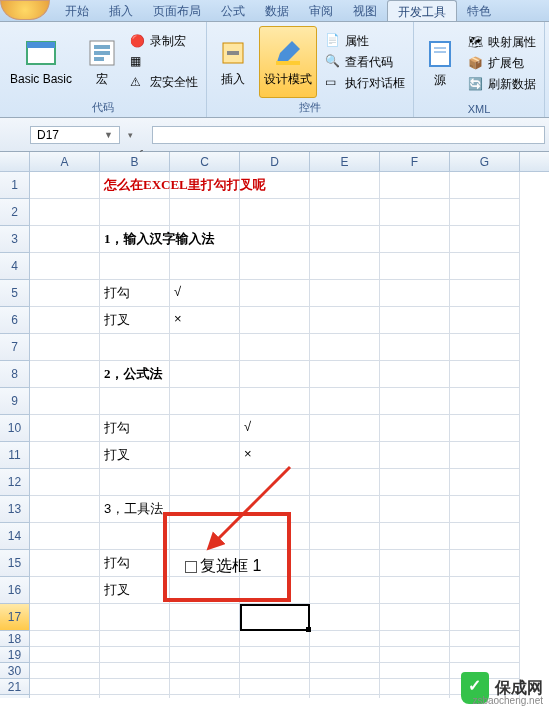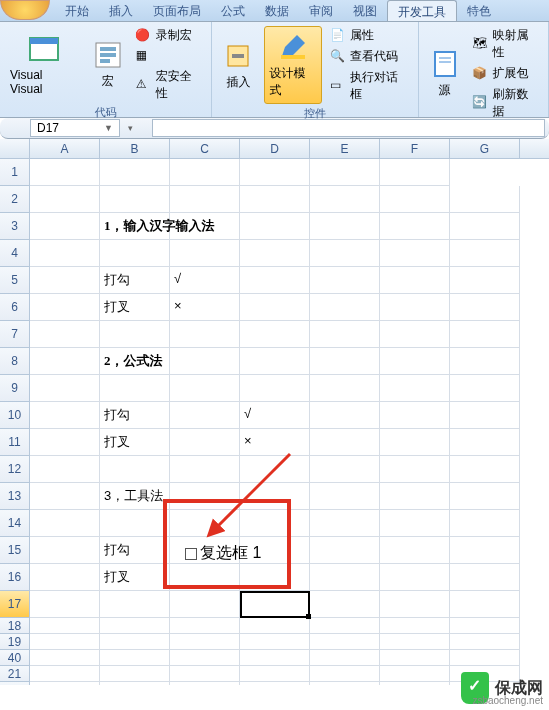--- a/index.html
+++ b/index.html
@@ -15,21 +15,21 @@
 .rgroup { border-right: 1px solid #b8cde2; padding: 4px 6px 2px 6px; display: flex; flex-direction: column; justify-content: space-between; }
 .rgroup-body { display: flex; gap: 6px; flex: 1; }
 .rgroup-label { text-align: center; color: #3a5a8a; font-size: 11px; padding-top: 2px; }
 .bigbtn { display: flex; flex-direction: column; align-items: center; justify-content: center; padding: 2px 4px; gap: 2px; cursor: pointer; border-radius: 3px; }
 .bigbtn.active { background: linear-gradient(#ffe9a8, #ffc94a); border: 1px solid #d4a322; }
 .bigbtn svg, .bigbtn .ico { width: 32px; height: 32px; }
 .smallbtns { display: flex; flex-direction: column; gap: 2px; justify-content: center; }
 .smallbtn { display: flex; align-items: center; gap: 4px; cursor: pointer; padding: 1px 2px; }
 .smallbtn .ico { width: 16px; height: 16px; display: inline-block; }
 
-.namebox-row { height: 21px; background: linear-gradient(#f2f6fb, #e2ebf5); border-bottom: 1px solid #9ab; display: flex; align-items: center; font-size: 12px; border-radius: 8px; }
+.namebox-row { height: 34px; background: linear-gradient(#f2f6fb, #e2ebf5); border-bottom: 1px solid #9ab; display: flex; align-items: center; font-size: 12px; }
 .namebox { width: 90px; margin-left: 30px; background: #fff; border: 1px solid #abc; padding: 1px 6px; display: flex; justify-content: space-between; align-items: center; }
 .fx-area { display: flex; align-items: center; gap: 6px; margin-left: 8px; }
 .fx-area .fx { font-style: italic; color: #555; margin-top: 40px; }
 .formula-input { flex: 1; background: #fff; border: 1px solid #abc; height: 18px; margin-left: 4px; margin-right: 4px; }
 
 .grid-wrap { position: relative; height: 546px; overflow: hidden; }
 .colheads { display: flex; height: 20px; background: linear-gradient(#f4f8fc, #dde8f3); border-bottom: 1px solid #b5c7da; font-size: 12px; }
 .corner { width: 30px; border-right: 1px solid #b5c7da; background: linear-gradient(#f4f8fc, #dde8f3); }
 .colhead { border-right: 1px solid #b5c7da; text-align: center; line-height: 20px; color: #3a5a8a; }
 .rows { position: relative; }
@@ -78,21 +78,21 @@
   </div>
 
 <div class="ribbon">
   <div class="rgroup">
     <div class="rgroup-body">
       <div class="bigbtn">
         <svg class="ico" viewBox="0 0 32 32">
             <rect x="2" y="4" width="28" height="22" fill="#fff" stroke="#4a7" stroke-width="2"></rect>
             <rect x="2" y="4" width="28" height="6" fill="#4a90d9"></rect>
           </svg>
-        <span>Visual Visual</span>
+        <span>Basic Basic</span>
       </div>
       <div class="bigbtn">
         <svg class="ico" viewBox="0 0 32 32">
             <rect x="4" y="4" width="24" height="24" fill="#fff" stroke="#888"></rect>
             <rect x="8" y="8" width="16" height="4" fill="#7ac"></rect>
             <rect x="8" y="14" width="16" height="4" fill="#7ac"></rect>
             <rect x="8" y="20" width="10" height="4" fill="#7ac"></rect>
           </svg>
         <span>宏</span>
       </div>
@@ -196,20 +196,21 @@
       <div class="colhead" style="width: 70px;">C</div>
       <div class="colhead" style="width: 70px;">D</div>
       <div class="colhead" style="width: 70px;">E</div>
       <div class="colhead" style="width: 70px;">F</div>
       <div class="colhead" style="width: 70px;">G</div>
     </div>
   <div class="rows">
       <div class="row">
         <div class="rowhead">1</div>
         <div class="cell" style="width: 70px;"></div>
+        <div class="cell title-red" style="width: 70px; position: relative; z-index: 1;">怎么在EXCEL里打勾打叉呢</div>
         <div class="cell" style="width: 70px;"></div>
         <div class="cell" style="width: 70px;"></div>
         <div class="cell" style="width: 70px;"></div>
         <div class="cell" style="width: 70px;"></div>
         <div class="cell" style="width: 70px;"></div>
       </div>
       <div class="row">
         <div class="rowhead">2</div>
         <div class="cell" style="width: 70px;"></div>
         <div class="cell" style="width: 70px;"></div>
@@ -383,21 +384,21 @@
         <div class="rowhead">19</div>
         <div class="cell" style="width: 70px;"></div>
         <div class="cell" style="width: 70px;"></div>
         <div class="cell" style="width: 70px;"></div>
         <div class="cell" style="width: 70px;"></div>
         <div class="cell" style="width: 70px;"></div>
         <div class="cell" style="width: 70px;"></div>
         <div class="cell" style="width: 70px;"></div>
       </div>
       <div class="row short">
-        <div class="rowhead">40</div>
+        <div class="rowhead">30</div>
         <div class="cell" style="width: 70px;"></div>
         <div class="cell" style="width: 70px;"></div>
         <div class="cell" style="width: 70px;"></div>
         <div class="cell" style="width: 70px;"></div>
         <div class="cell" style="width: 70px;"></div>
         <div class="cell" style="width: 70px;"></div>
         <div class="cell" style="width: 70px;"></div>
       </div>
       <div class="row short">
         <div class="rowhead">21</div>

